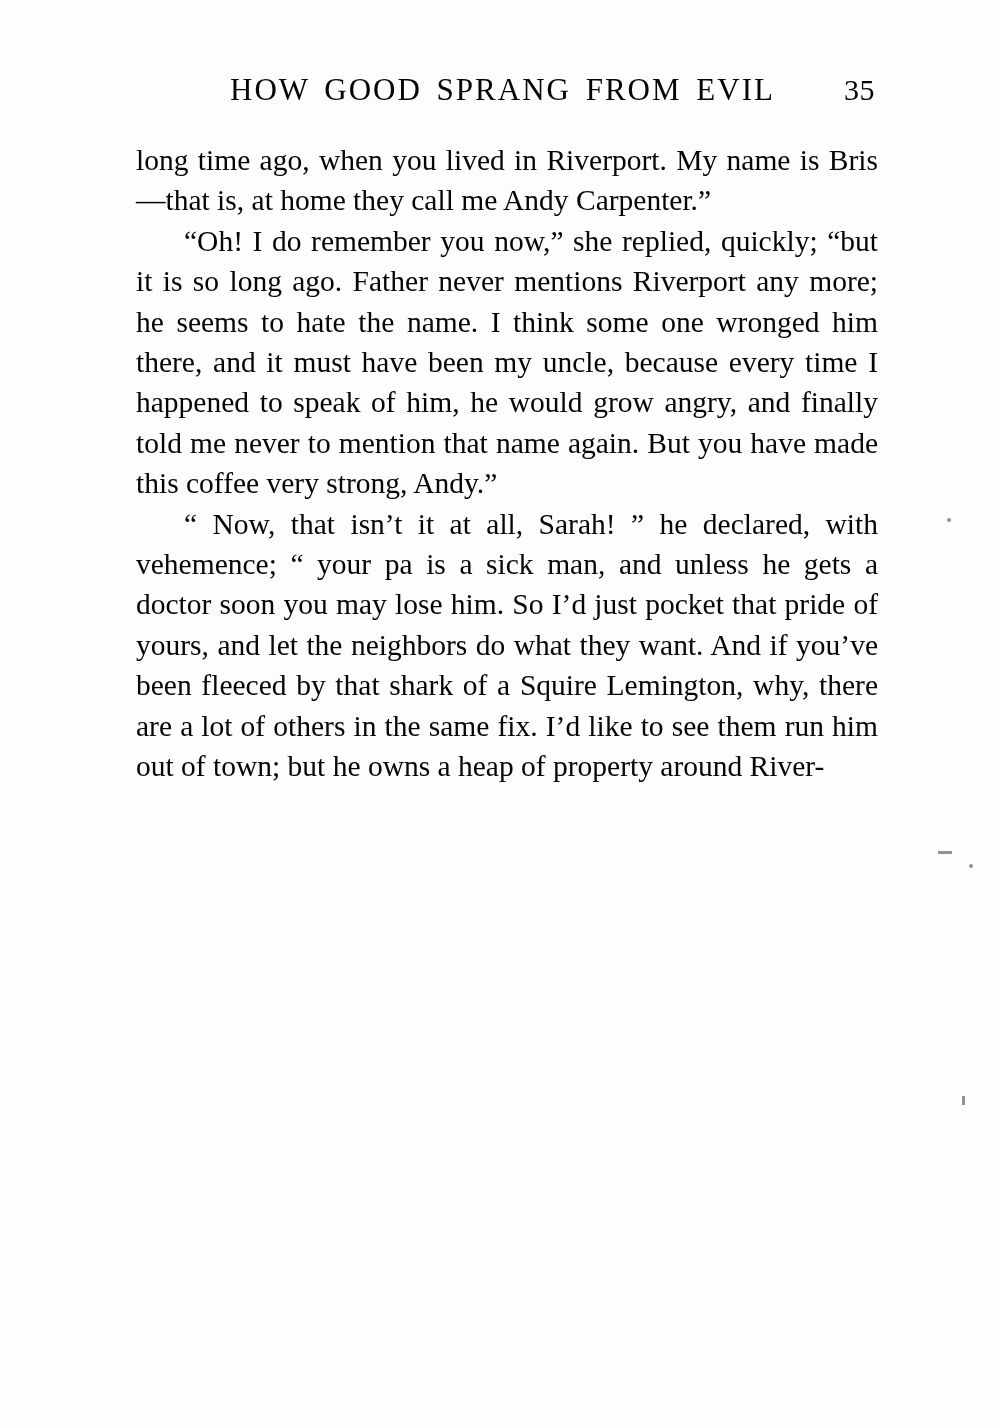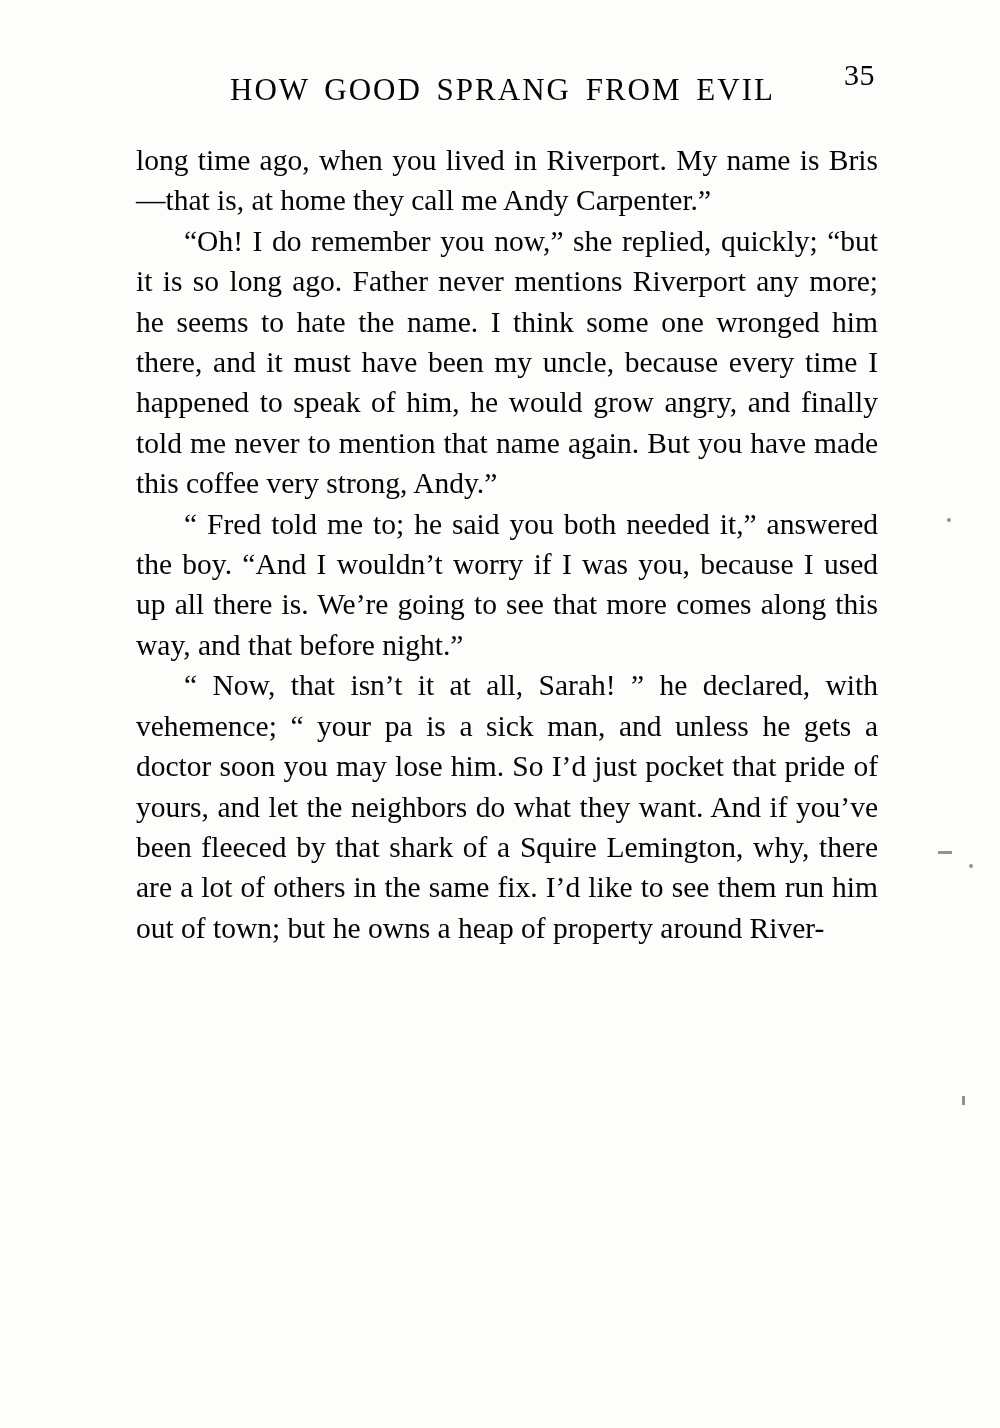--- a/index.html
+++ b/index.html
@@ -34,21 +34,21 @@
   }
   .header-title {
     font-size: 31px;
     letter-spacing: 2.0px;
     word-spacing: 5px;
     white-space: nowrap;
   }
   .page-number {
     position: absolute;
     right: 0;
-    bottom: 16px;
+    bottom: 1px;
     font-size: 30px;
     letter-spacing: 0.5px;
   }
   .body-text {
     position: absolute;
     top: 140px;
     left: 136px;
     width: 742px;
     font-size: 29.5px;
     line-height: 40.4px;
@@ -80,21 +80,20 @@
 <div class="page">
 
   <div class="page-header">
     <span class="header-title">HOW GOOD SPRANG FROM EVIL</span>
     <span class="page-number">35</span>
   </div>
 
   <div class="body-text">
     <p class="para first">long time ago, when you lived in Riverport. My name is Bris—that is, at home they call me Andy Carpenter.”</p>
     <p class="para">“Oh! I do remember you now,” she replied, quickly; “but it is so long ago.  Father never mentions Riverport any more; he seems to hate the name.  I think some one wronged him there, and it must have been my uncle, because every time I happened to speak of him, he would grow angry, and finally told me never to mention that name again.  But you have made this coffee very strong, Andy.”</p>
-    <p class="para">“ Fred told me to; he said you both needed it,” answered the boy.  “And I wouldn’t worry if I was you, because I used up all there is.  We’re going to see that more comes along this way, and that before night.”</p>
     <p class="para">“ Now, that isn’t it at all, Sarah! ” he declared, with vehemence; “ your pa is a sick man, and unless he gets a doctor soon you may lose him.  So I’d just pocket that pride of yours, and let the neighbors do what they want.  And if you’ve been fleeced by that shark of a Squire Lemington, why, there are a lot of others in the same fix.  I’d like to see them run him out of town; but he owns a heap of property around River-</p>
   </div>
 
   <span class="speck speck-a"></span>
   <span class="speck speck-b"></span>
   <span class="speck speck-c"></span>
   <span class="speck speck-d"></span>
 
 </div>
 

